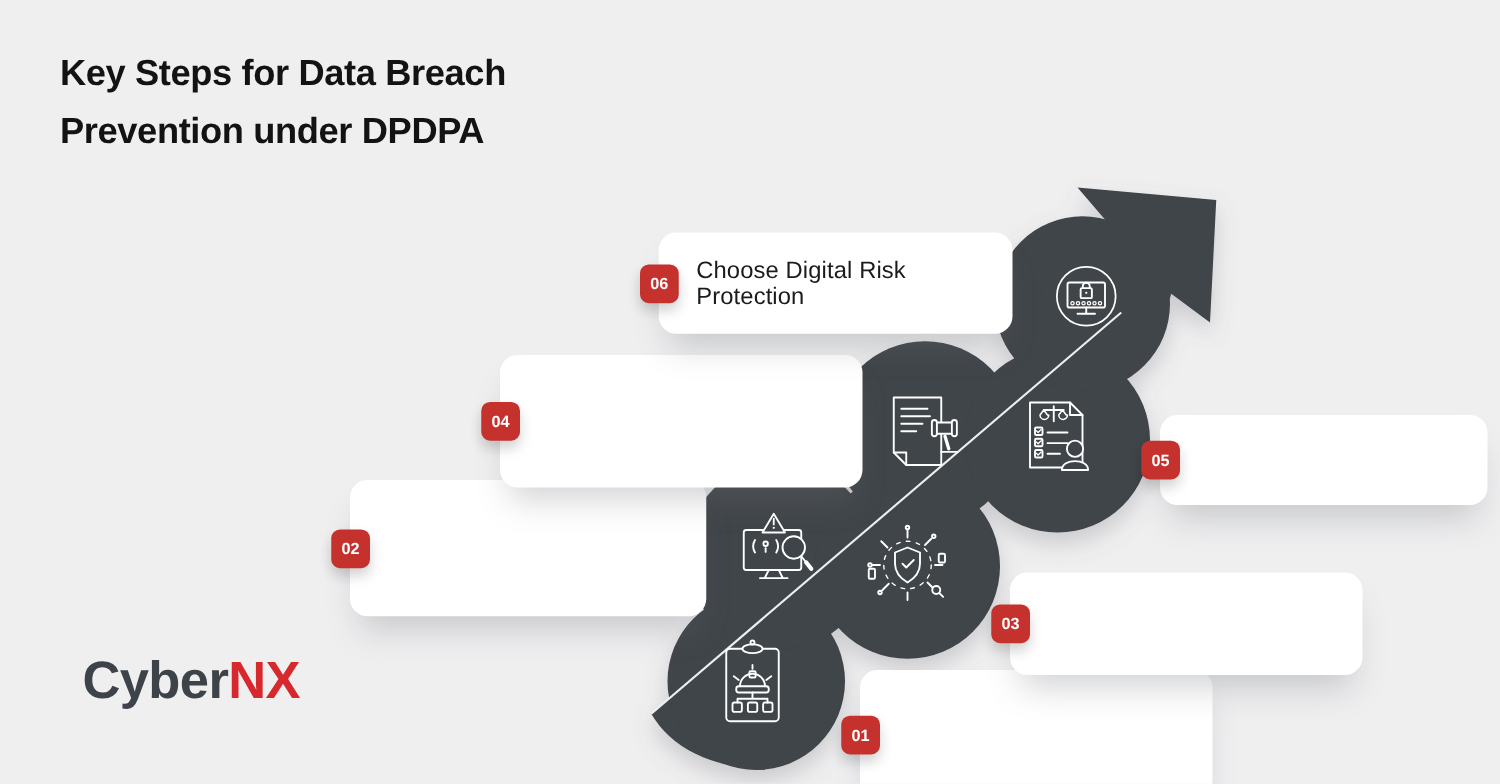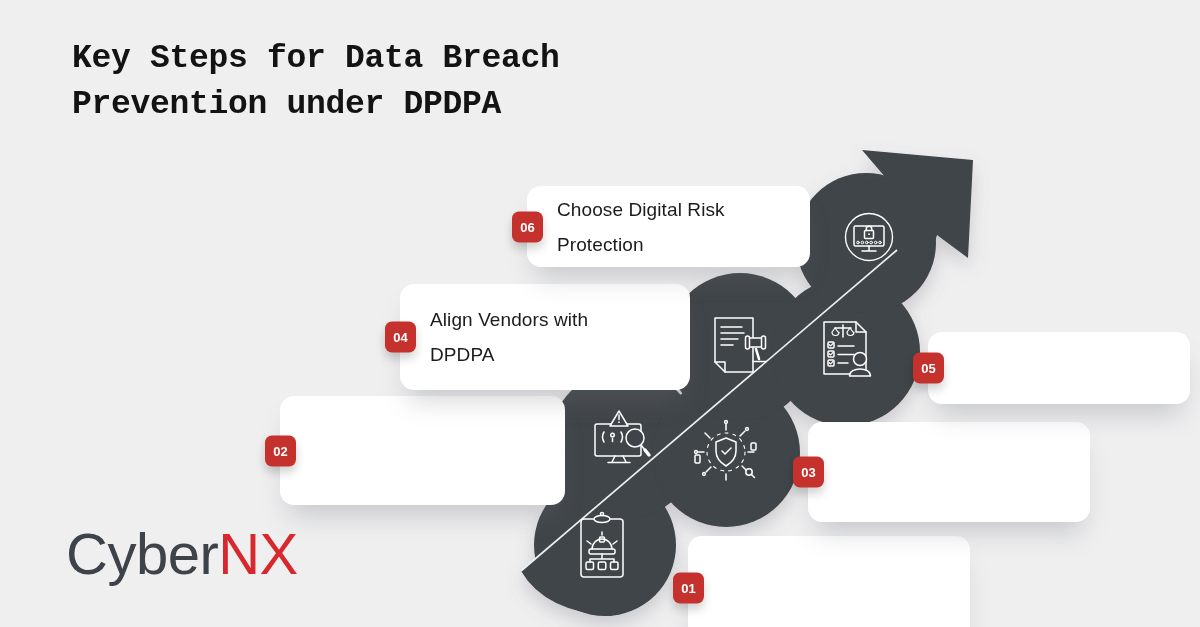--- a/index.html
+++ b/index.html
@@ -1,37 +1,37 @@
 <!DOCTYPE html>
 <html><head>
 <meta charset="utf-8">
 <style>
   html,body{margin:0;padding:0;}
   body{width:1200px;height:627px;overflow:hidden;background:#efeff0;
        font-family:"Liberation Sans","DejaVu Sans",sans-serif;position:relative;}
   .stage{position:absolute;inset:0;width:1200px;height:627px;}
-  .title{position:absolute;left:72px;top:36px;font-size:33px;line-height:46px;
-         font-weight:bold;color:#131313;letter-spacing:-0.3px;white-space:pre-line;font-family:Liberation Mono, monospace;}
-  .logo{position:absolute;left:66px;top:520px;font-size:58px;font-weight:normal;
+  .title{position:absolute;left:48px;top:36px;font-size:29px;line-height:46px;
+         font-weight:bold;color:#131313;letter-spacing:-0.3px;white-space:pre-line;}
+  .logo{position:absolute;left:66px;top:520px;font-size:42px;font-weight:bold;
         letter-spacing:-0.5px;}
   .logo .p1{color:#3e434a;}
   .logo .p2{color:#d7282d;}
   svg.shape{position:absolute;inset:0;}
   .card{position:absolute;background:#ffffff;border-radius:14px;
         box-shadow:0 18px 26px -8px rgba(110,112,118,0.30);
         display:flex;align-items:center;margin-top:14px;}
-  .card .label{padding-left:30px;padding-right:8px;font-size:19px;line-height:35px;
+  .card .label{padding-left:30px;padding-right:8px;font-size:19px;line-height:21px;
         font-weight:500;color:#1b1b1b;white-space:pre-line;letter-spacing:0.1px;}
   .badge{position:absolute;left:-15px;top:50%;transform:translateY(-50%);
         width:31px;height:31px;border-radius:7px;background:#c5322e;color:#ffffff;
         font-size:13px;font-weight:bold;display:flex;align-items:center;
         justify-content:center;box-shadow:0 6px 10px rgba(0,0,0,0.18);}
   .card-01{left:688px;top:522px;width:282px;height:103px;}
-  .card-02{left:280px;top:382px;width:285px;height:109px;}
-  .card-03{left:808px;top:408px;width:282px;height:100px;}
+  .card-02{left:280px;top:370px;width:285px;height:109px;}
+  .card-03{left:808px;top:444px;width:282px;height:82px;}
   .card-04{left:400px;top:270px;width:290px;height:106px;}
   .card-05{left:928px;top:318px;width:262px;height:72px;}
   .card-06{left:527px;top:172px;width:283px;height:81px;}
 </style>
 </head>
 <body>
 
 <div class="stage">
 
   <svg class="shape" viewBox="0 0 1200 627" aria-hidden="true">
@@ -153,22 +153,20 @@
     <span class="badge">01</span>
   </div>
   <div class="card card-02">
     <span class="badge">02</span>
   </div>
   <div class="card card-03">
     <span class="badge">03</span>
   </div>
   <div class="card card-04">
     <span class="badge">04</span>
-    <span class="label">Align Vendors with
-DPDPA</span>
   </div>
   <div class="card card-05">
     <span class="badge">05</span>
   </div>
   <div class="card card-06">
     <span class="badge">06</span>
     <span class="label">Choose Digital Risk
 Protection</span>
   </div>
 

